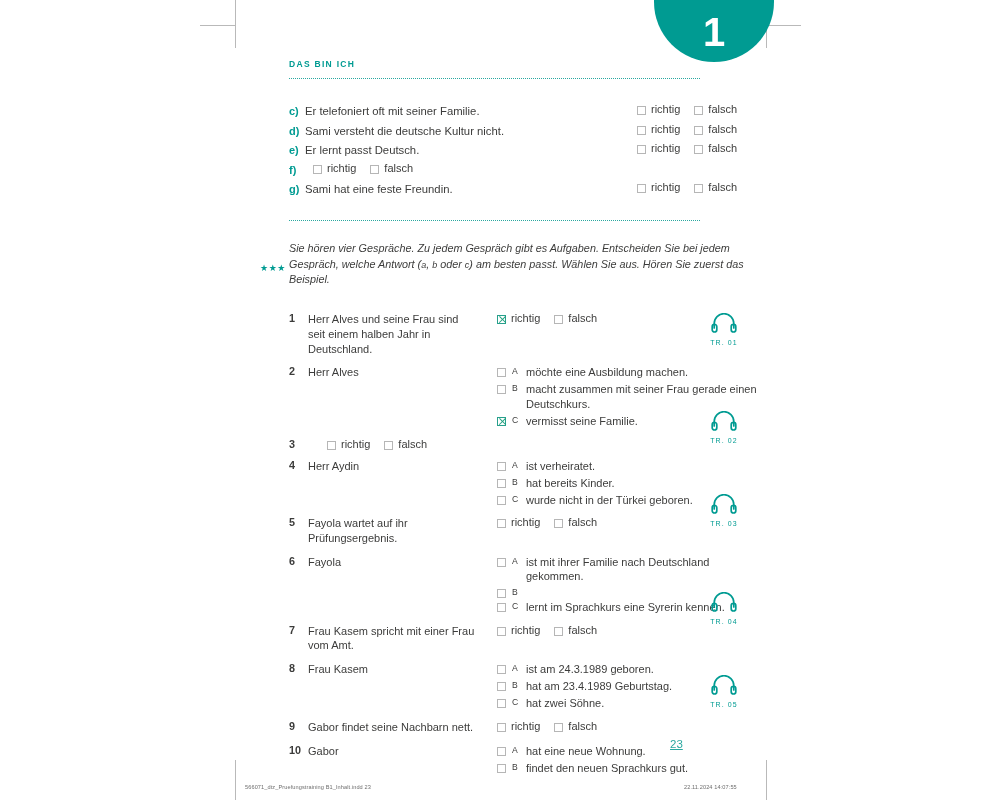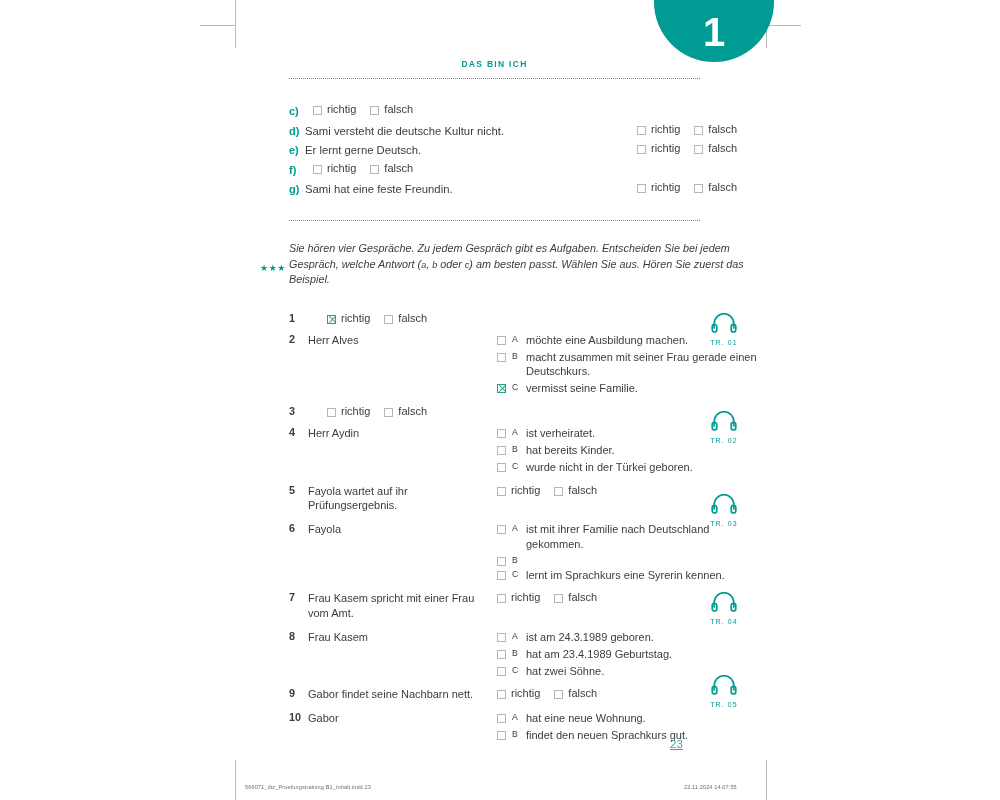--- a/index.html
+++ b/index.html
@@ -43,21 +43,21 @@
     font-size: 40px;
     font-weight: bold;
     line-height: 1;
   }
 
   
   .running-head {
     position: absolute;
     left: 289px; top: 59px;
     width: 411px;
-    text-align: center;
+    text-align: left;
     color: #009b92;
     font-size: 8.5px;
     font-weight: bold;
     letter-spacing: 1.3px;
   }
   .rule-dotted {
     position: absolute;
     left: 289px;
     width: 411px;
     height: 0;
@@ -260,20 +260,21 @@
   <div class="chapter-badge">
     <span>1</span>
   </div>
 
   <div class="running-head">DAS BIN ICH</div>
   <div class="rule-dotted" style="top:78px;"></div>
 
   <div class="content" style="top:103px;" id="tf-list">
       <div class="tf-row">
         <span class="tf-label">c)</span>
+        <span class="tf-text">Er telefoniert oft mit seiner Familie.</span>
         <span class="tf-opts">
           <span class="opt">
             <span class="box"></span>
             <span>richtig</span>
           </span>
           <span class="opt">
             <span class="box"></span>
             <span>falsch</span>
           </span>
         </span>
@@ -287,21 +288,21 @@
             <span>richtig</span>
           </span>
           <span class="opt">
             <span class="box"></span>
             <span>falsch</span>
           </span>
         </span>
       </div>
       <div class="tf-row">
         <span class="tf-label">e)</span>
-        <span class="tf-text">Er lernt gerne Deutsch.</span>
+        <span class="tf-text">Er lernt passt Deutsch.</span>
         <span class="tf-opts">
           <span class="opt">
             <span class="box"></span>
             <span>richtig</span>
           </span>
           <span class="opt">
             <span class="box"></span>
             <span>falsch</span>
           </span>
         </span>
@@ -339,20 +340,21 @@
 
   <div class="content" style="top:241px;">
     <div class="stars" style="top:22px;">★★★</div>
     <div class="ex-instr">
       <span>Sie hören vier Gespräche. Zu jedem Gespräch gibt es Aufgaben. Entscheiden Sie bei jedem Gespräch, welche Antwort (</span><span class="sc">a</span><span>, </span><span class="sc">b</span><span> oder </span><span class="sc">c</span><span>) am besten passt. Wählen Sie aus. Hören Sie zuerst das Beispiel.</span>
     </div>
     <div id="q-list">
         <div class="qgroup">
           <div class="q-row">
             <span class="q-num">1</span>
+            <span class="q-stem">Herr Alves und seine Frau sind seit einem halben Jahr in Deutschland.</span>
             <span class="q-tf">
               <span class="opt">
                 <span class="box checked"></span>
                 <span>richtig</span>
               </span>
               <span class="opt">
                 <span class="box"></span>
                 <span>falsch</span>
               </span>
             </span>

